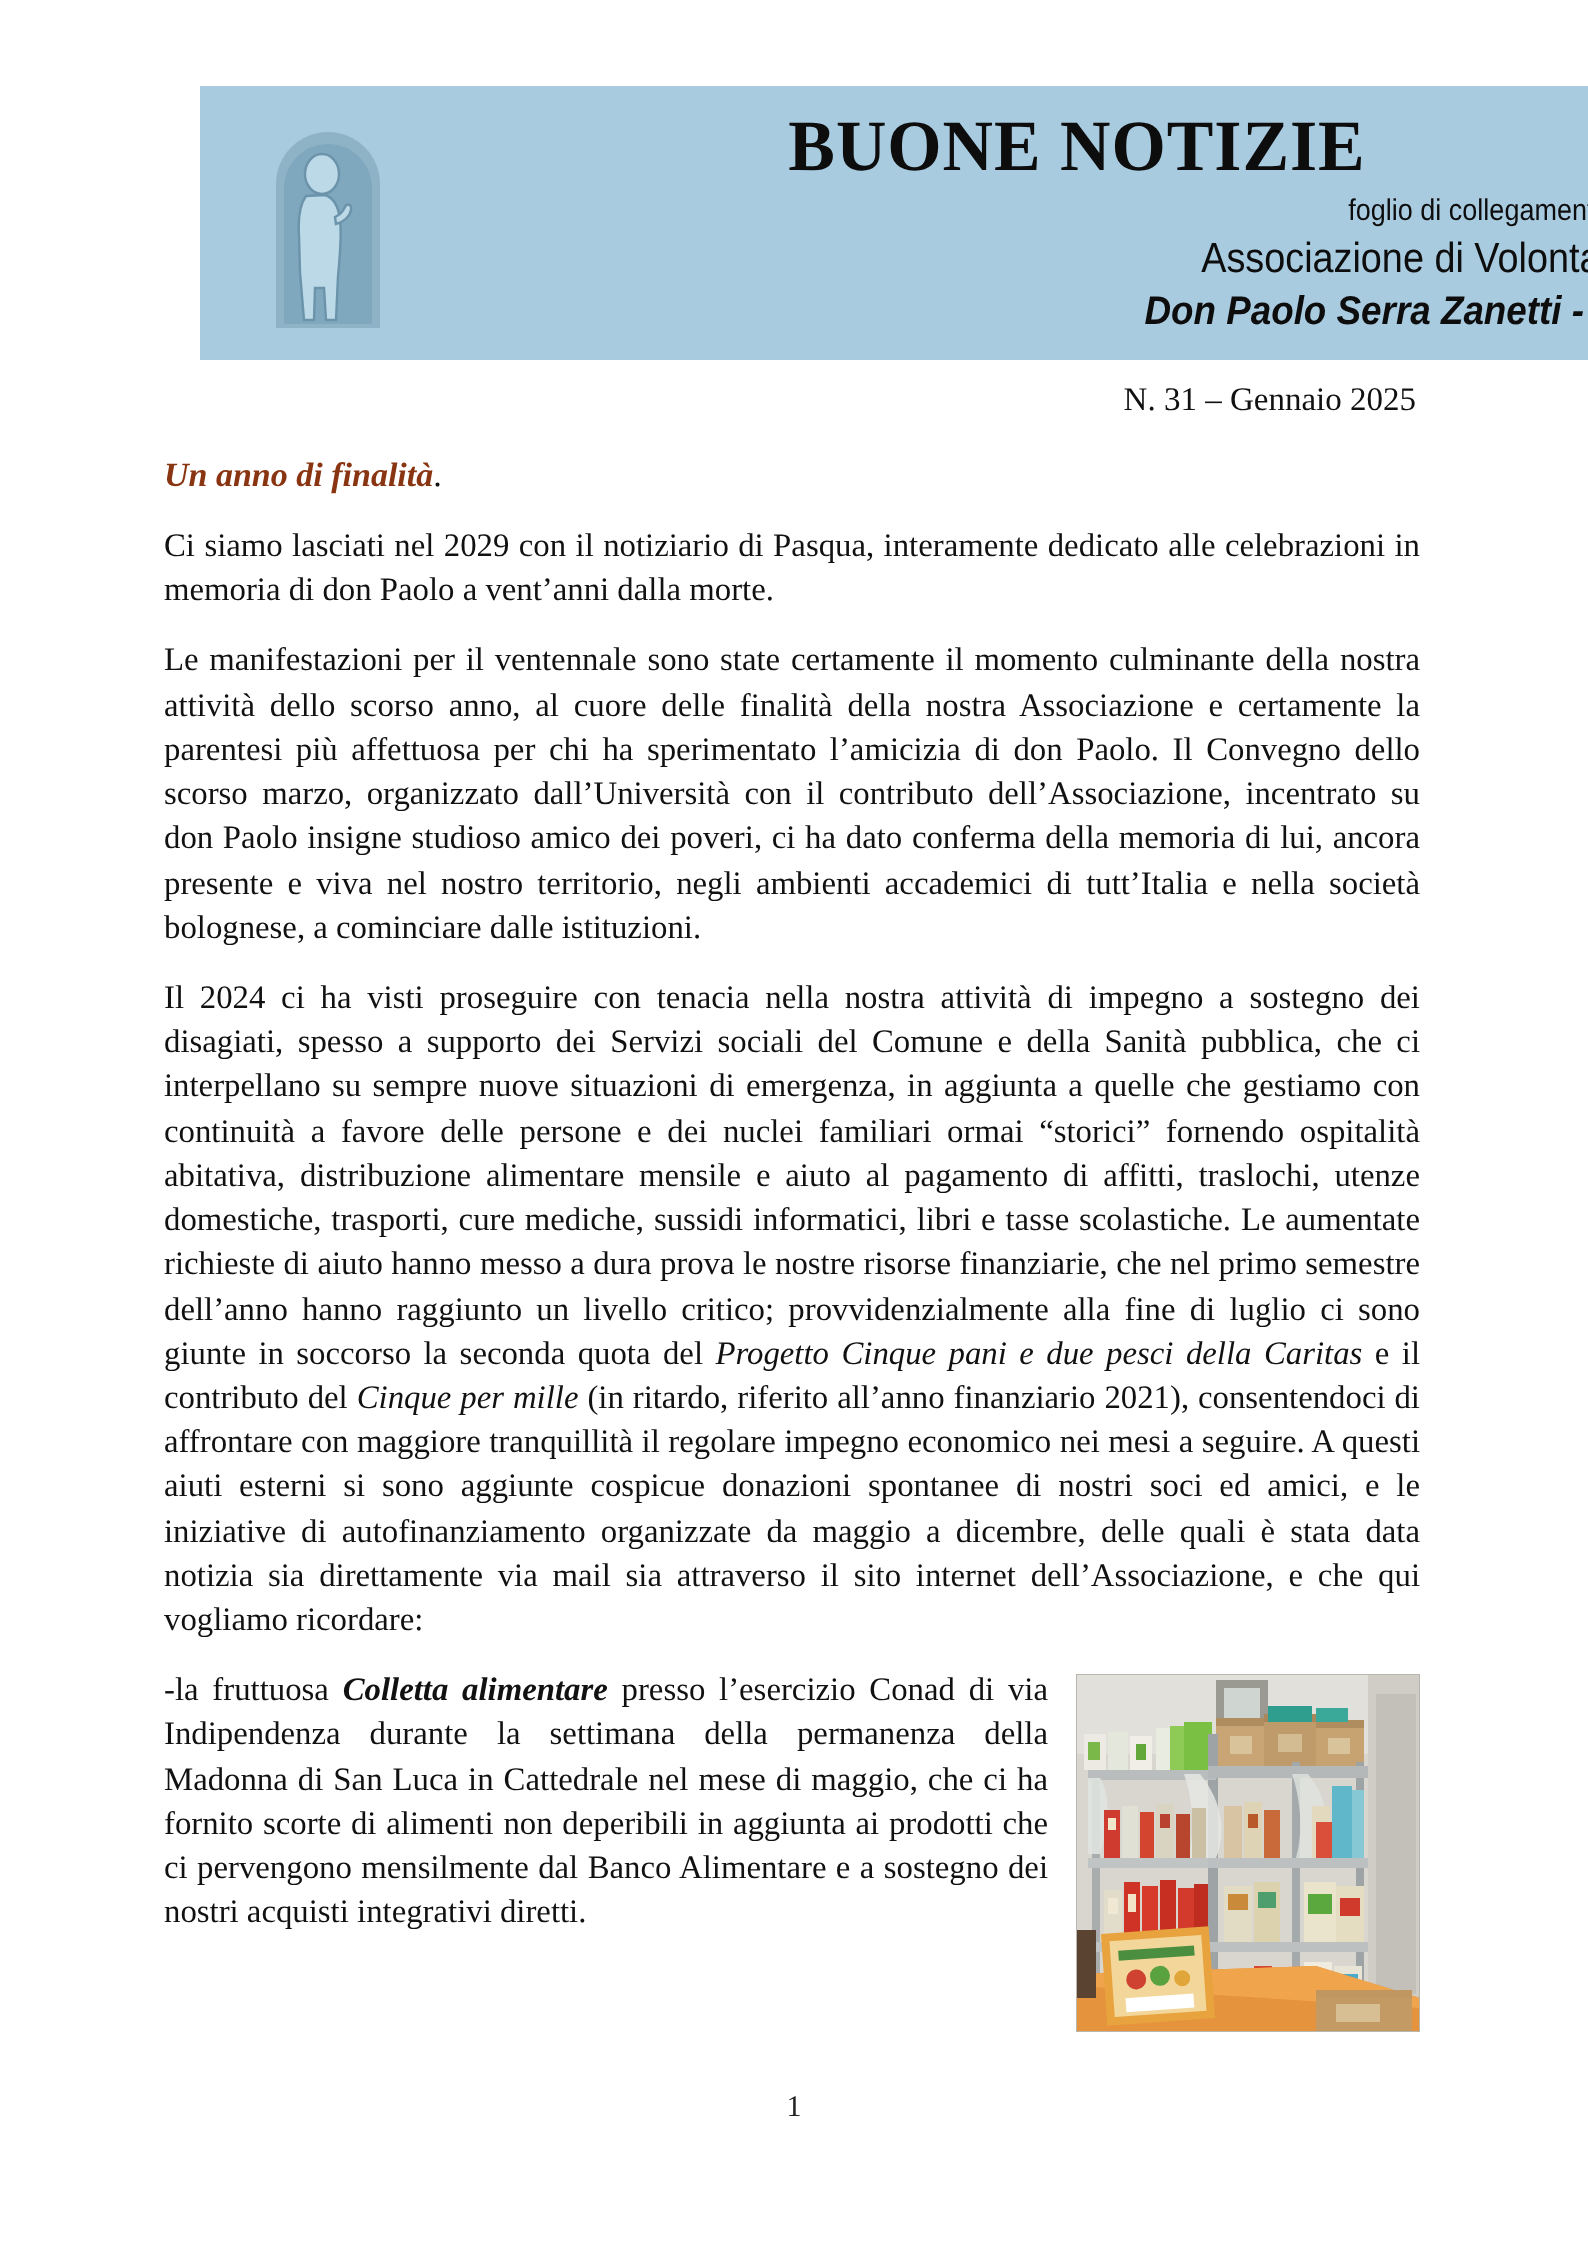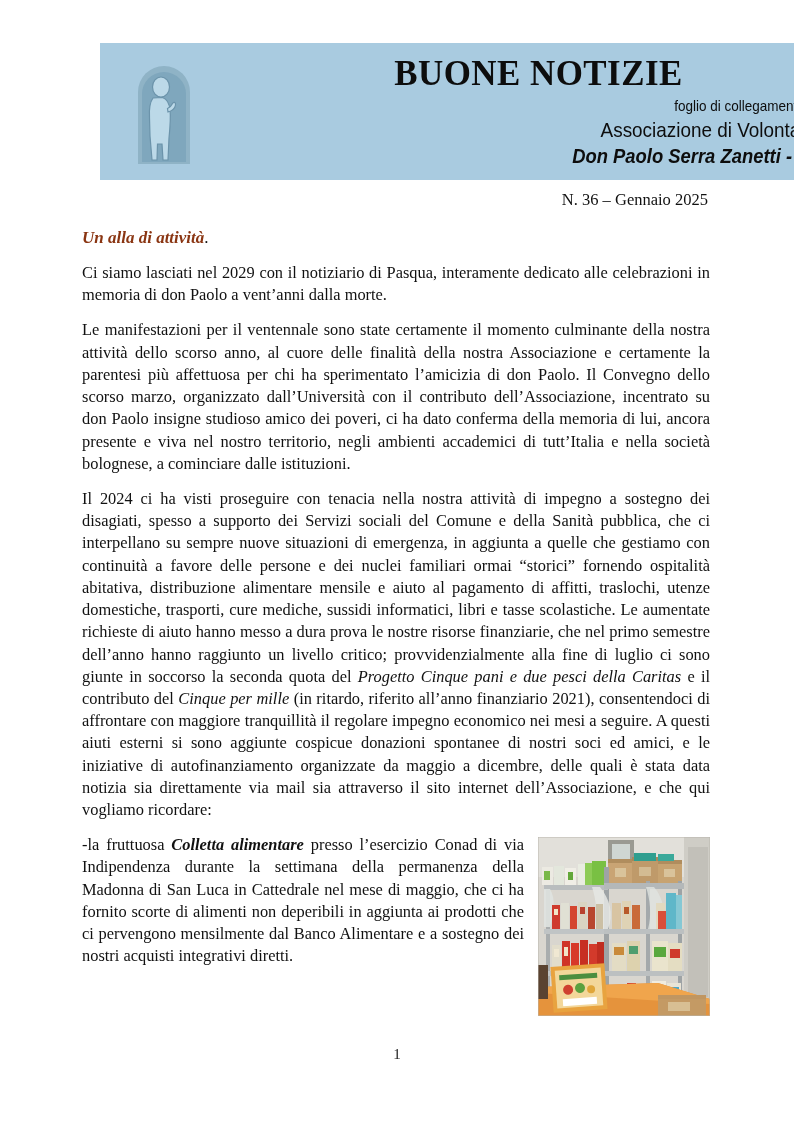--- a/index.html
+++ b/index.html
@@ -188,25 +188,25 @@
       <div class="title-block">
         <div class="main-title">BUONE NOTIZIE</div>
         <div class="sub1">foglio di collegamento della</div>
         <div class="sub2">Associazione di Volontariato</div>
         <div class="sub3">Don Paolo Serra Zanetti - ODV</div>
       </div>
 
     </div>
   </div>
 
-  <div class="issue-line">N. 36 – Gennaio 2025</div>
+  <div class="issue-line">N. 31 – Gennaio 2025</div>
 
   <div class="content">
 
-    <div class="section-head"><span>Un alla di attività</span><span class="dot">.</span></div>
+    <div class="section-head"><span>Un anno di finalità</span><span class="dot">.</span></div>
 
     <p class="body"><span>Ci siamo lasciati nel 2029 con il notiziario di Pasqua, interamente dedicato alle celebrazioni in memoria di don Paolo a vent’anni dalla morte.</span></p>
 
     <p class="body"><span>Le manifestazioni per il ventennale sono state certamente il momento culminante della nostra attività dello scorso anno, al cuore delle finalità della nostra Associazione e certamente la parentesi più affettuosa per chi ha sperimentato l’amicizia di don Paolo. Il Convegno dello scorso marzo, organizzato dall’Università  con il contributo dell’Associazione, incentrato su don Paolo insigne studioso  amico dei poveri, ci ha dato  conferma della memoria di lui, ancora presente e viva  nel nostro territorio, negli ambienti accademici di tutt’Italia e nella società bolognese, a cominciare dalle istituzioni.</span></p>
 
     <p class="body"><span>Il 2024 ci ha visti proseguire  con tenacia nella nostra attività di impegno a sostegno dei disagiati, spesso a supporto dei Servizi sociali del Comune e della Sanità pubblica, che ci interpellano su sempre nuove situazioni  di emergenza, in aggiunta a quelle che gestiamo con continuità a favore delle persone e dei nuclei familiari ormai “storici” fornendo ospitalità abitativa, distribuzione alimentare mensile e  aiuto al pagamento di affitti, traslochi, utenze domestiche, trasporti, cure mediche, sussidi informatici, libri e tasse scolastiche. Le aumentate richieste di aiuto hanno messo a dura prova le nostre risorse finanziarie, che nel primo semestre dell’anno hanno raggiunto un livello critico; provvidenzialmente alla fine di luglio ci sono  giunte in soccorso la seconda quota del </span><em>Progetto Cinque pani e due pesci della Caritas</em><span> e il contributo del </span><em>Cinque per mille</em><span> (in ritardo, riferito all’anno finanziario 2021), consentendoci di affrontare con maggiore tranquillità il regolare impegno economico nei mesi a seguire. A questi aiuti esterni si sono aggiunte cospicue donazioni spontanee di nostri soci ed amici, e le iniziative di autofinanziamento organizzate da maggio a dicembre, delle quali è stata data notizia sia direttamente via mail sia attraverso il sito internet dell’Associazione, e che qui vogliamo ricordare:</span></p>
 
     <div class="clearfix">
       <div class="photo-wrap">
         <svg class="photo" viewBox="0 0 172 179" xmlns="http://www.w3.org/2000/svg">

